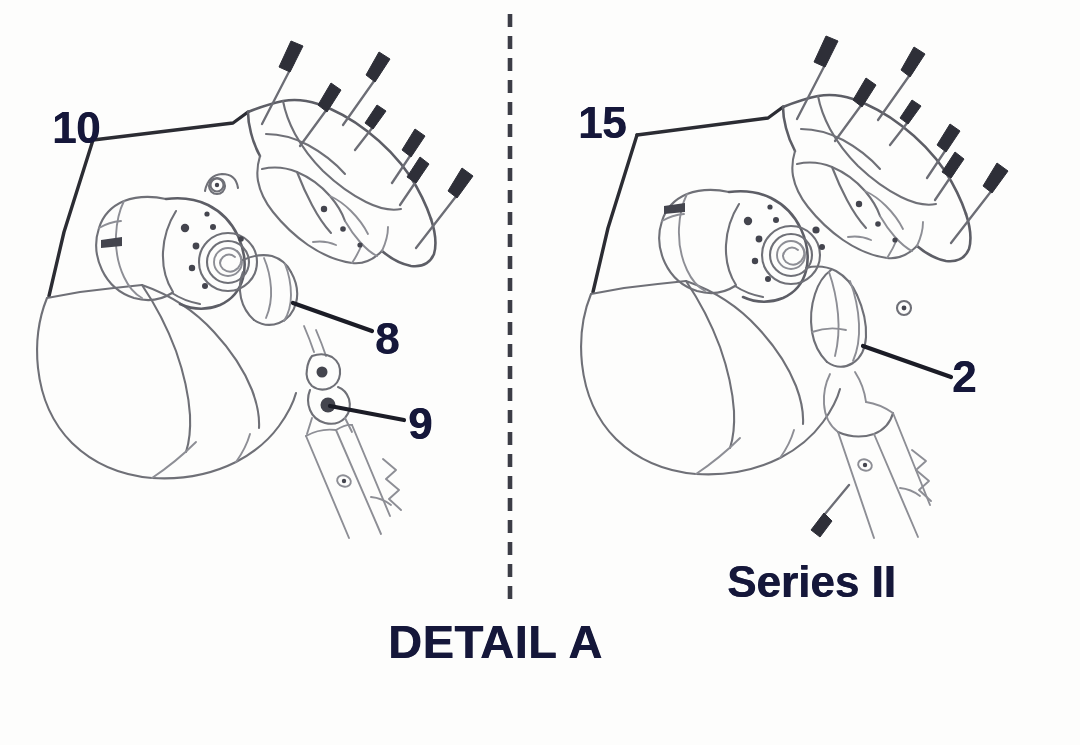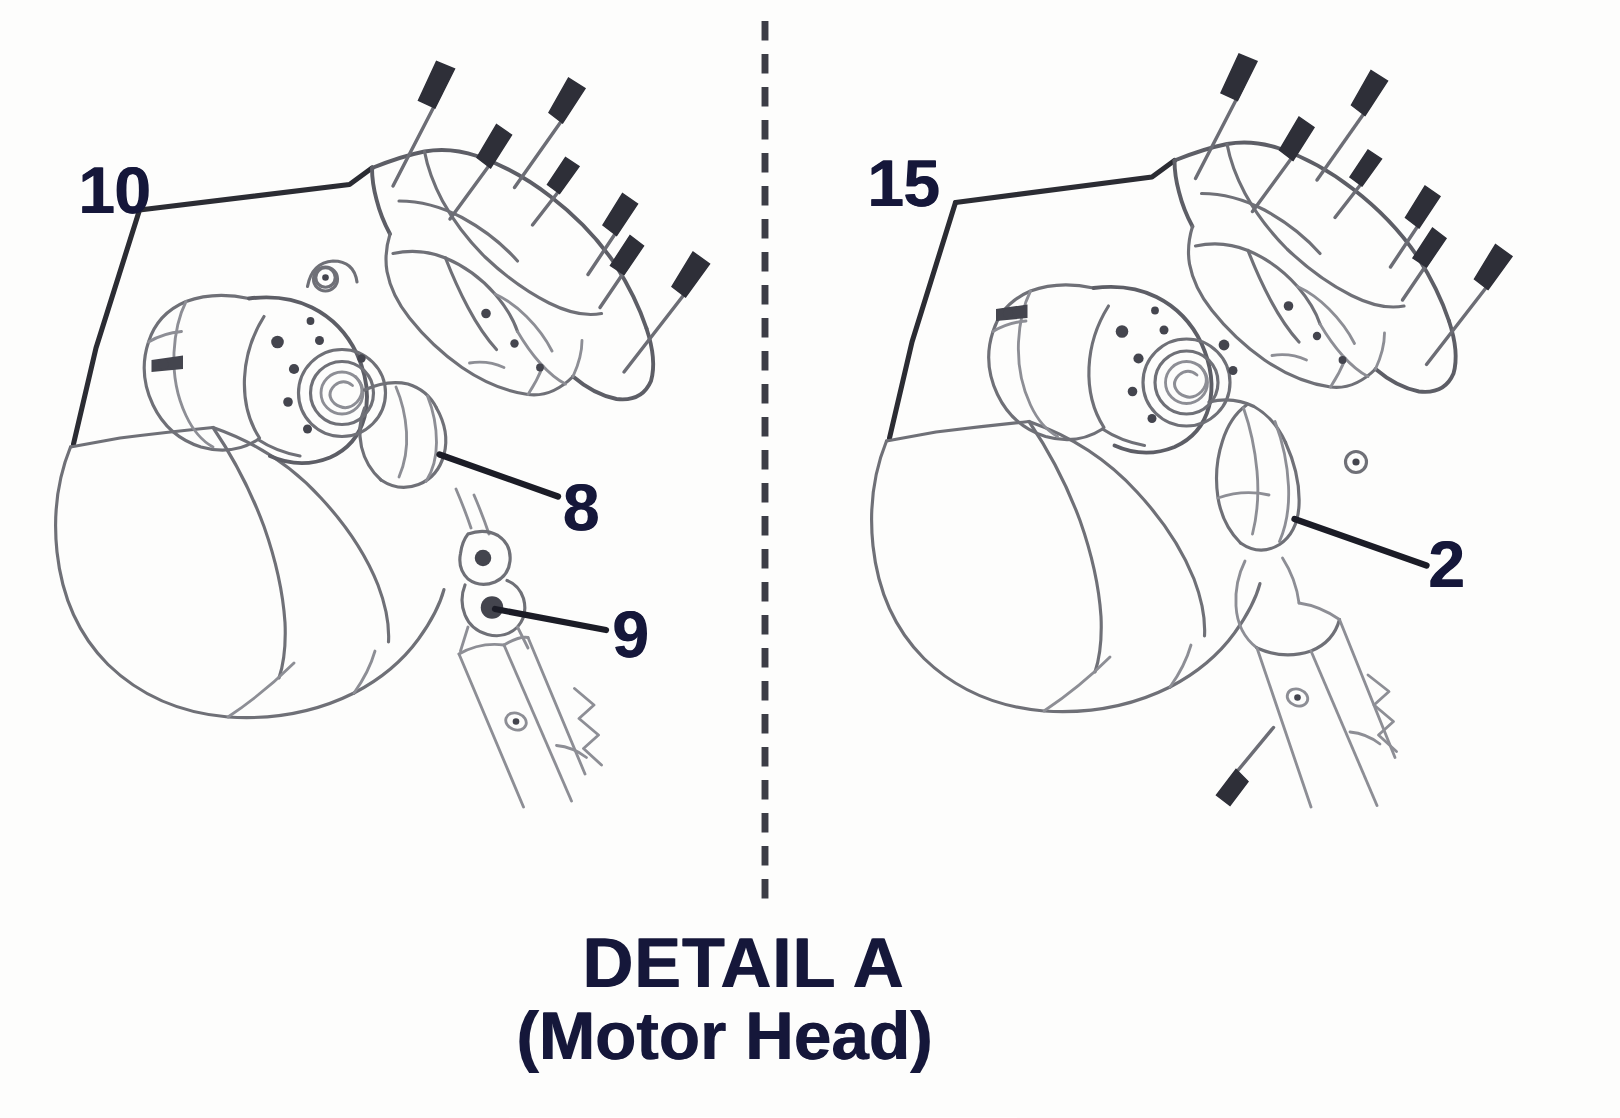--- a/index.html
+++ b/index.html
@@ -339,18 +339,18 @@
 
   <div class="lbl callout-num" style="left:375px; top:317px;">8</div>
 
   <div class="lbl callout-num" style="left:408px; top:402px;">9</div>
 
   <div class="lbl callout-num" style="left:578px; top:101px;">15</div>
 
   <div class="lbl callout-num" style="left:952px; top:355px;">2</div>
 
 
+  <div class="lbl series-label" style="left:727px; top:560px;">Series II</div>
 
   <div class="lbl detail-title" style="left:388px; top:618px;">DETAIL A</div>
 
-  <div class="lbl detail-sub" style="left:344px; top:668px;">(Motor Head)</div>
 
 </div>
 
 </body></html>

